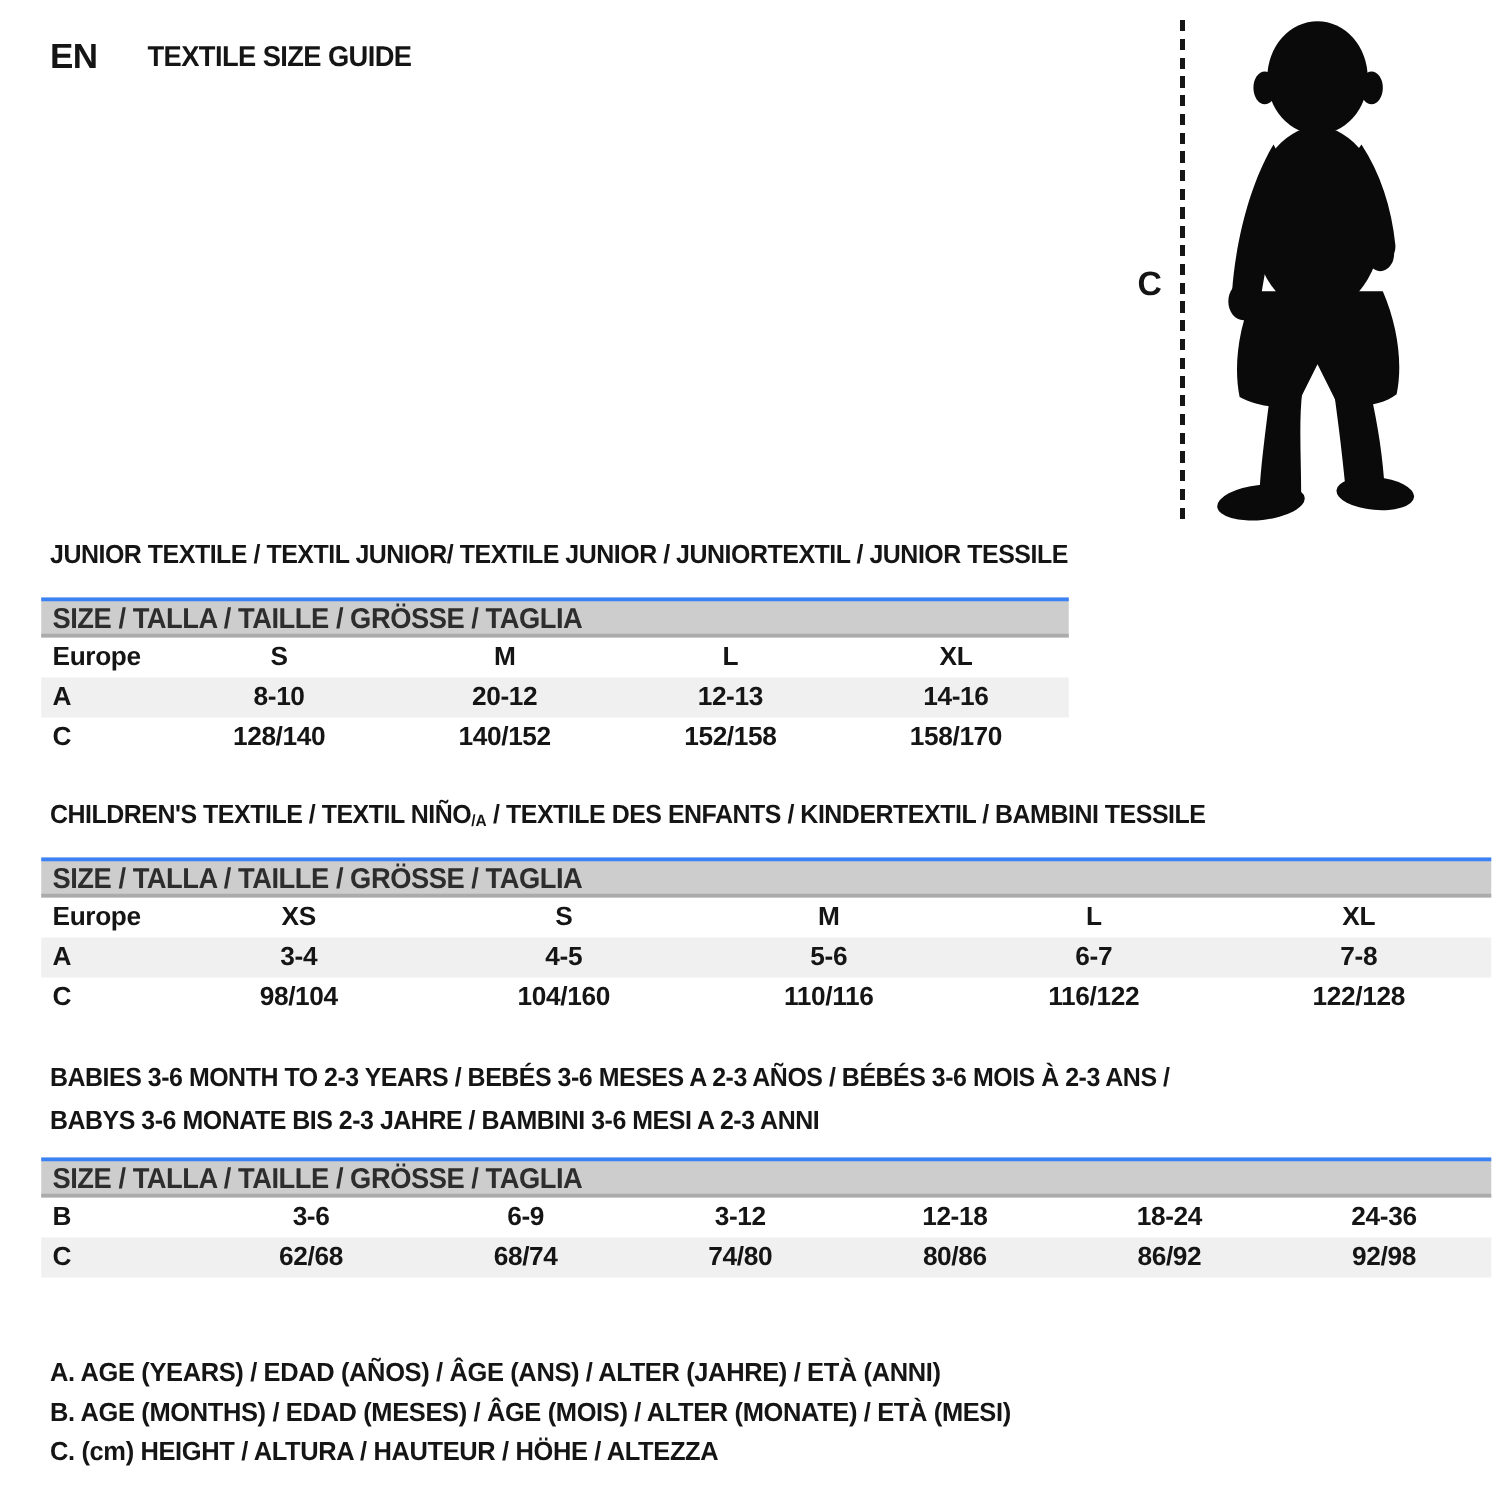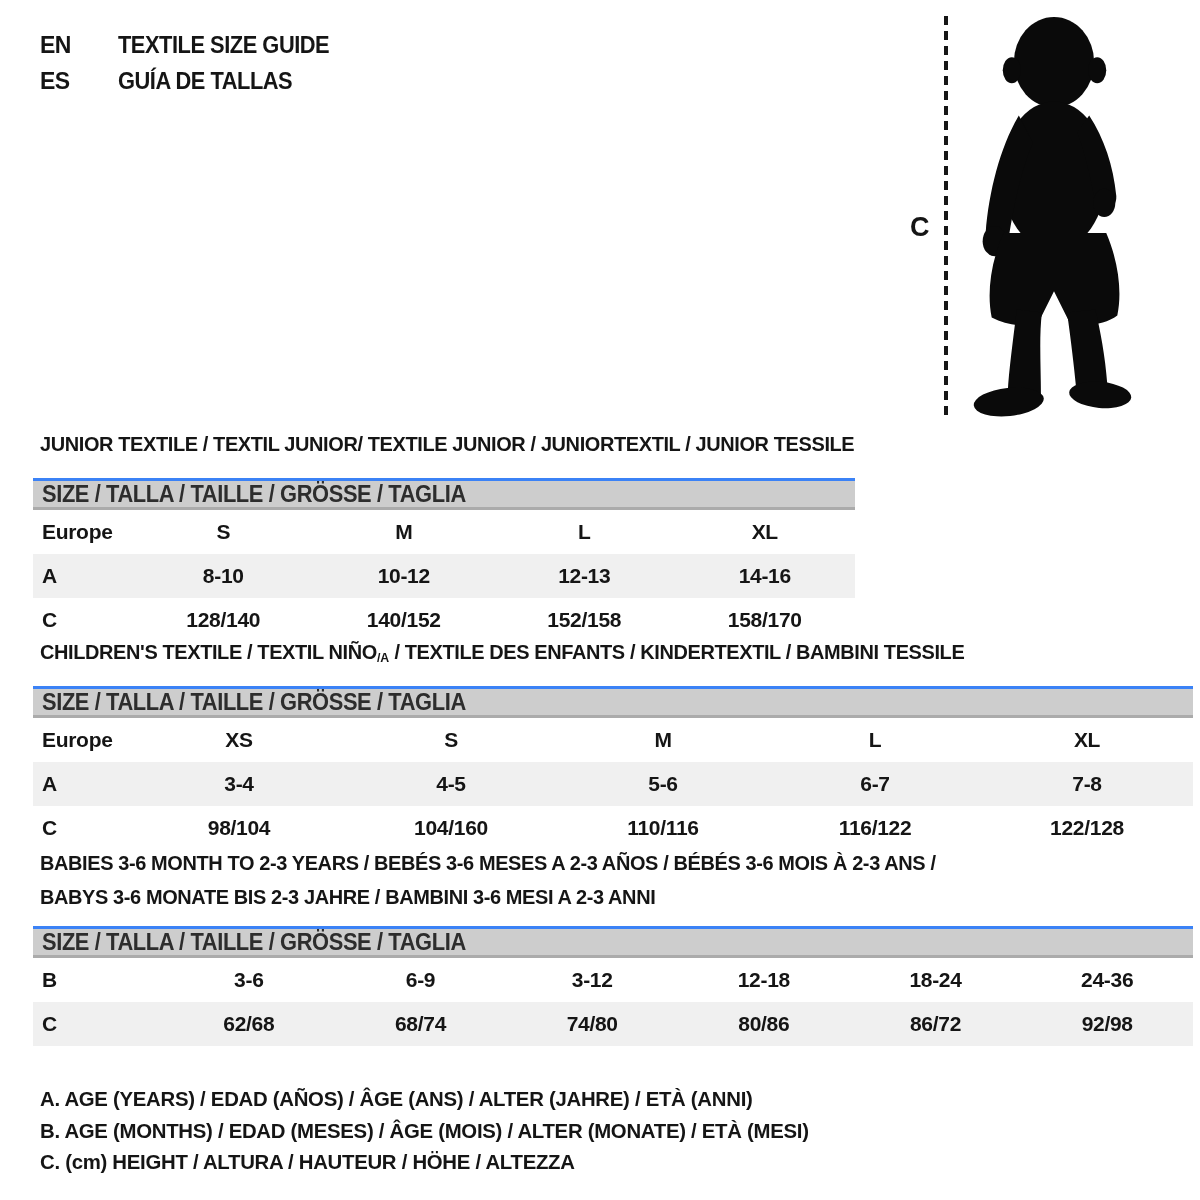--- a/index.html
+++ b/index.html
@@ -8,21 +8,21 @@
     font-family: "Liberation Sans", "DejaVu Sans", sans-serif;
     color: #151515;
     -webkit-font-smoothing: antialiased;
   }
   .abs { position: absolute; }
 
   
   .languages { left: 40px; top: 27px; }
   .lang-row { display: flex; height: 36px; align-items: center; }
   .lang-code {
-    width: 78px; font-weight: 700; font-size: 23px; letter-spacing: -0.5px;
+    width: 78px; font-weight: 700; font-size: 28px; letter-spacing: -0.5px;
   }
   .lang-title {
     font-weight: 700; font-size: 23px; letter-spacing: -0.5px;
     display: inline-block; transform: scaleX(0.95); transform-origin: 0 50%;
     white-space: nowrap;
   }
 
   
   .measure-line {
     left: 944px; top: 16px; width: 4px; height: 400px;
@@ -47,21 +47,21 @@
     height: 26px; background: #cdcdcd;
     border-top: 3px solid #3b82f6; border-bottom: 3px solid #ababab;
     display: flex; align-items: center; padding-left: 9px;
   }
   .band-text {
     font-weight: 700; font-size: 23px; color: #2d2d2d; letter-spacing: -0.4px;
     display: inline-block; transform: scaleX(0.95); transform-origin: 0 50%;
     white-space: nowrap;
   }
   .trow {
-    display: flex; height: 44px; align-items: center;
+    display: flex; height: 32px; align-items: center;
     font-weight: 700; font-size: 21px; letter-spacing: -0.3px;
   }
   .trow.shaded { background: #f0f0f0; }
   .tlabel { padding-left: 9px; box-sizing: border-box; }
   .labelw-100 .tlabel { width: 100px; }
   .labelw-130 .tlabel { width: 130px; }
   .tcell { flex: 1; text-align: center; }
 
   
   .legend { left: 40px; top: 1064px; margin-top: 19px; }
@@ -70,24 +70,20 @@
     white-space: nowrap; transform: scaleX(0.97); transform-origin: 0 50%;
   }
 </style>
 </head>
 <body>
 
 <div class="abs languages">
   <div class="lang-row">
     <span class="lang-code">EN</span>
     <span class="lang-title">TEXTILE SIZE GUIDE</span>
-  </div>
-  <div class="lang-row">
-    <span class="lang-code">ES</span>
-    <span class="lang-title">GUÍA DE TALLAS</span>
   </div>
 </div>
 
 <div class="abs measure-line"></div>
 <div class="abs measure-label">C</div>
 <svg class="abs silhouette" viewBox="0 0 190 408" xmlns="http://www.w3.org/2000/svg" aria-hidden="true">
   <g fill="#0a0a0a">
     <ellipse cx="95" cy="52" rx="40" ry="45"></ellipse>
     <ellipse cx="53" cy="60" rx="9" ry="13"></ellipse>
     <ellipse cx="138" cy="60" rx="9" ry="13"></ellipse>
@@ -113,21 +109,21 @@
   <div class="trow">
     <span class="tlabel">Europe</span>
     <span class="tcell">S</span>
     <span class="tcell">M</span>
     <span class="tcell">L</span>
     <span class="tcell">XL</span>
   </div>
   <div class="trow shaded">
     <span class="tlabel">A</span>
     <span class="tcell">8-10</span>
-    <span class="tcell">10-12</span>
+    <span class="tcell">20-12</span>
     <span class="tcell">12-13</span>
     <span class="tcell">14-16</span>
   </div>
   <div class="trow">
     <span class="tlabel">C</span>
     <span class="tcell">128/140</span>
     <span class="tcell">140/152</span>
     <span class="tcell">152/158</span>
     <span class="tcell">158/170</span>
   </div>
@@ -184,21 +180,21 @@
     <span class="tcell">12-18</span>
     <span class="tcell">18-24</span>
     <span class="tcell">24-36</span>
   </div>
   <div class="trow shaded">
     <span class="tlabel">C</span>
     <span class="tcell">62/68</span>
     <span class="tcell">68/74</span>
     <span class="tcell">74/80</span>
     <span class="tcell">80/86</span>
-    <span class="tcell">86/72</span>
+    <span class="tcell">86/92</span>
     <span class="tcell">92/98</span>
   </div>
 </div>
 
 <div class="abs legend">
   <div class="legend-line">A. AGE (YEARS) / EDAD (AÑOS) / ÂGE (ANS) / ALTER (JAHRE) / ETÀ (ANNI)</div>
   <div class="legend-line">B. AGE (MONTHS) / EDAD (MESES) / ÂGE (MOIS) / ALTER (MONATE) / ETÀ (MESI)</div>
   <div class="legend-line">C. (cm) HEIGHT / ALTURA / HAUTEUR / HÖHE / ALTEZZA</div>
 </div>
 

